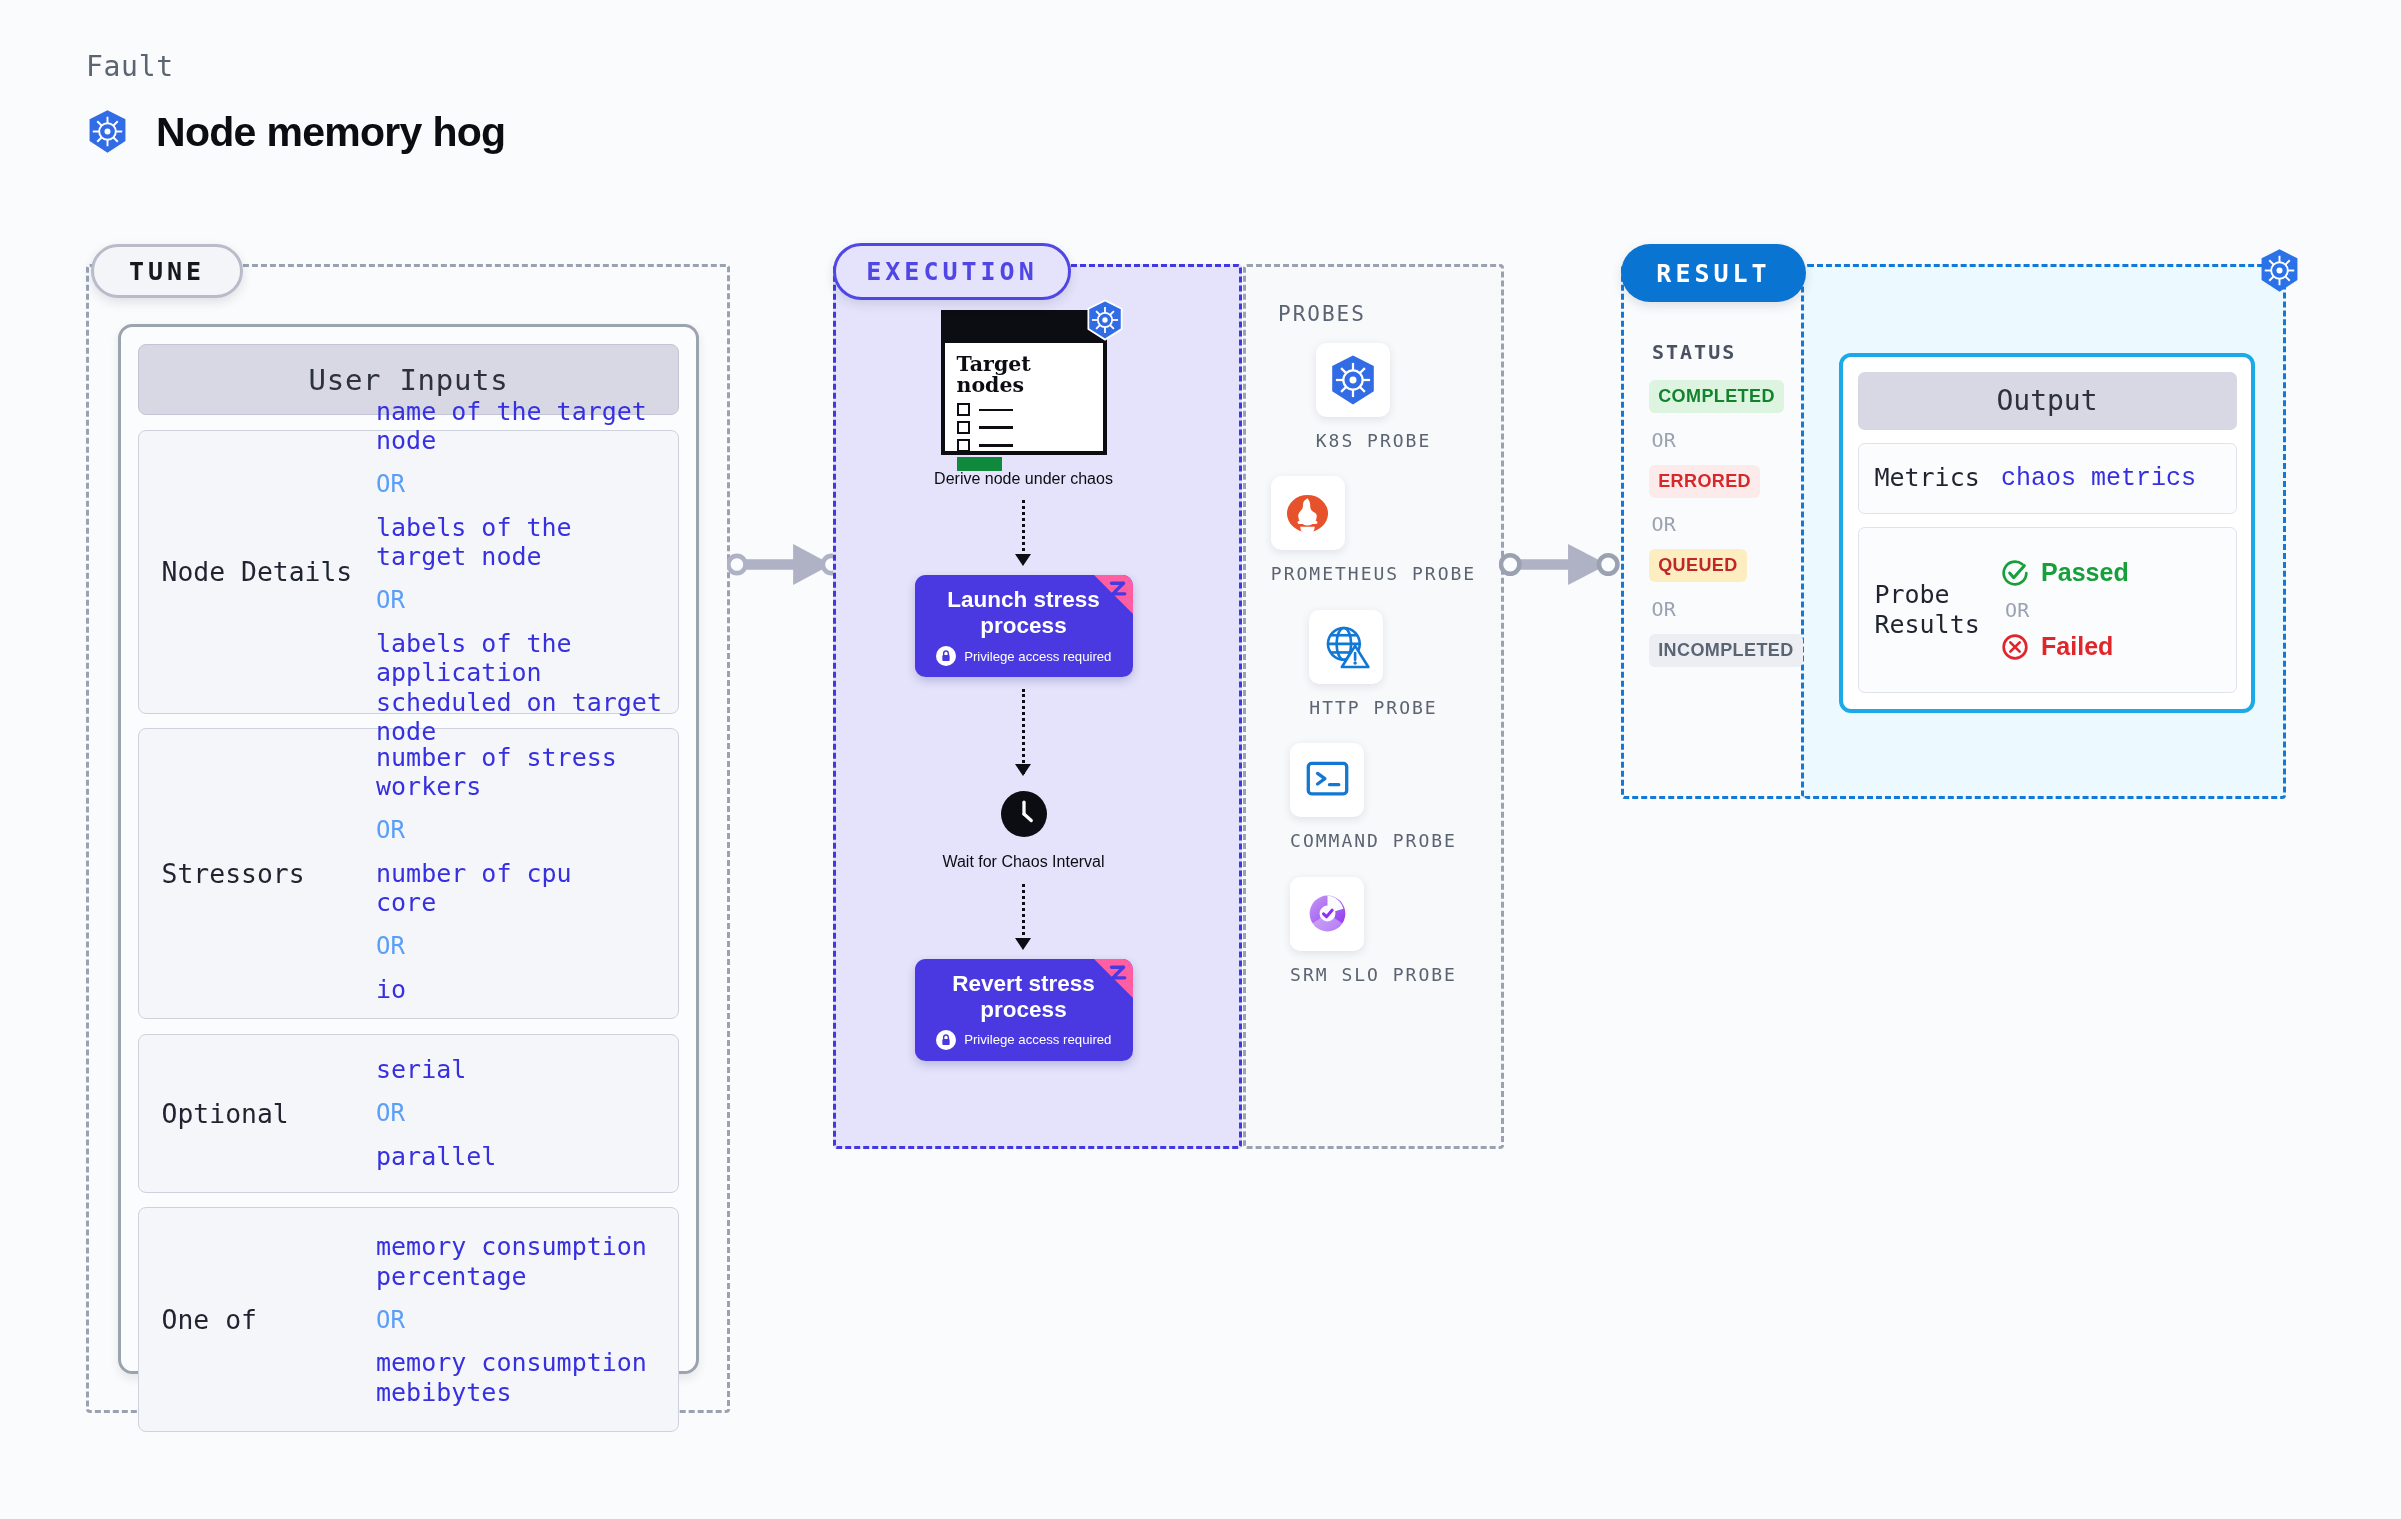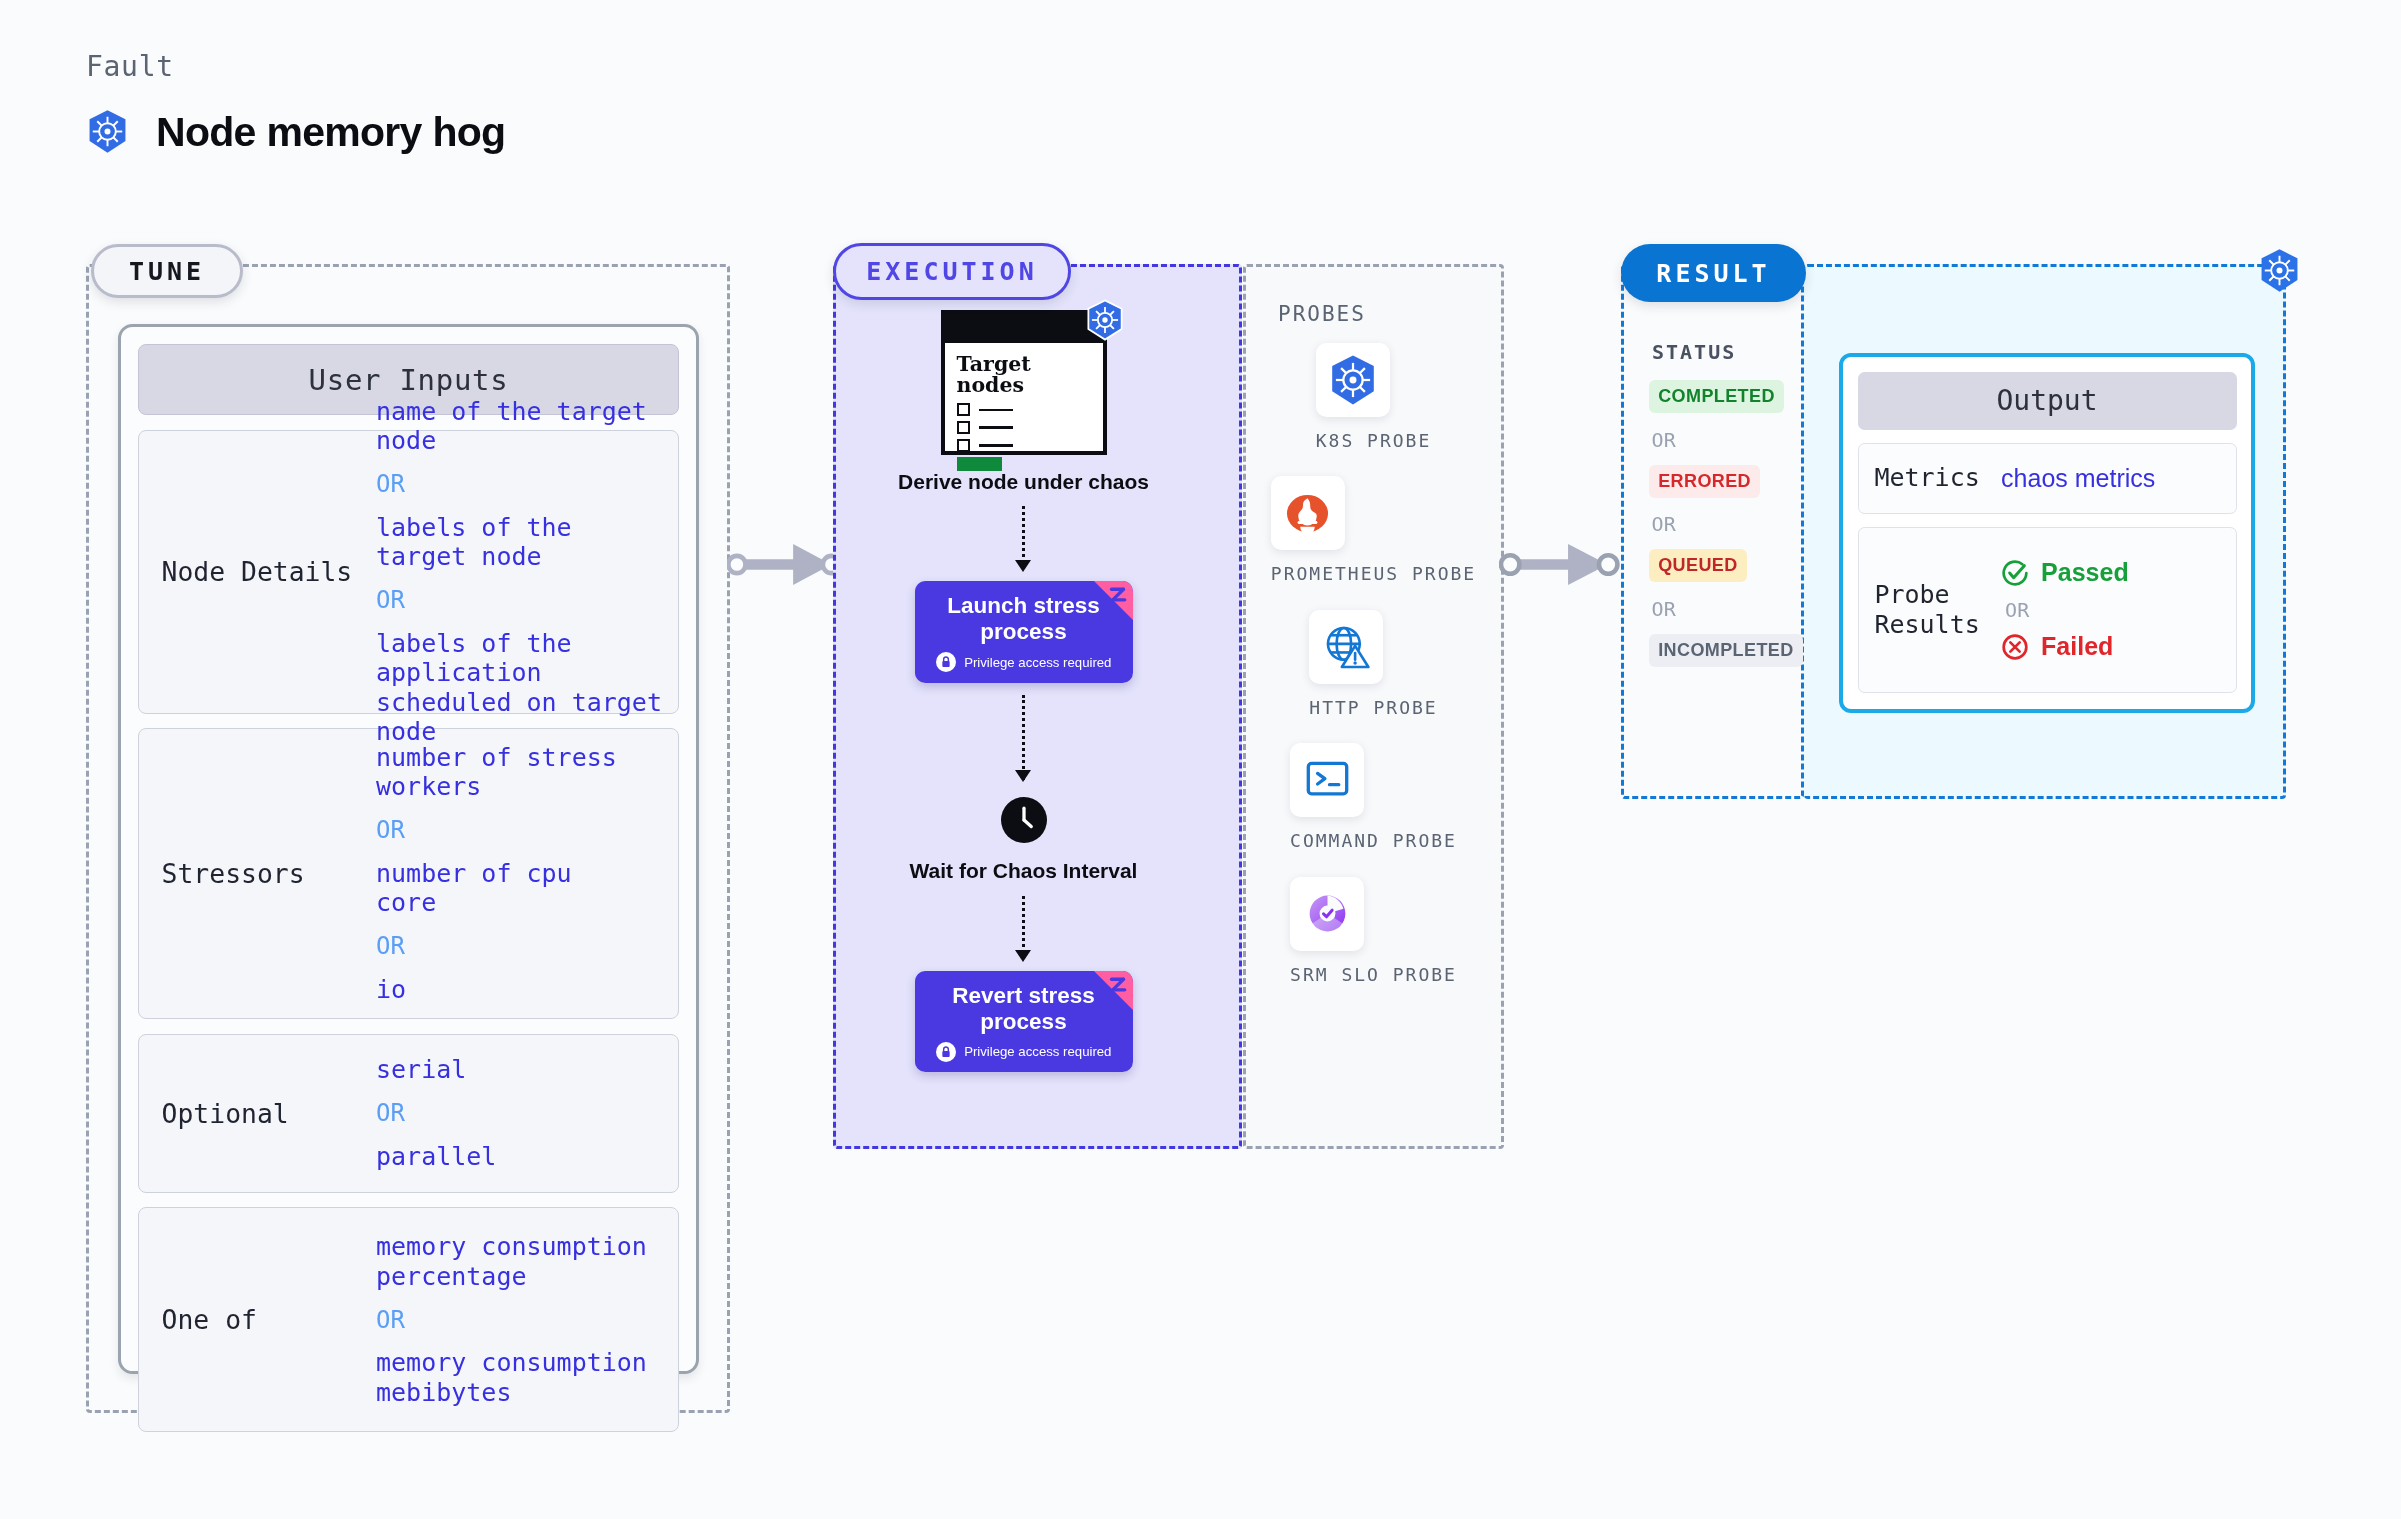--- a/index.html
+++ b/index.html
@@ -140,21 +140,21 @@
   }
   .node-lines { margin-top: 6.6px; }
   .node-line { display: flex; align-items: center; gap: 9.2px; margin-bottom: 4.6px; }
   .node-box { width: 13.2px; height: 13.2px; border: 2px solid #0b0d12; }
   .node-dash { width: 34px; height: 2.6px; background: #0b0d12; }
   .node-green { width: 45px; height: 14.5px; background: #0f8a3c; margin-top: 2.6px; }
   .node-k8s { position: absolute; right: -17px; top: -10.6px; }
 
   .step-caption {
     margin-top: 14.5px; text-align: left;
-    font-size: 21px; font-weight: bold; color: #0b0d12; line-height: 1.18;
+    font-size: 16px; font-weight: normal; color: #0b0d12; line-height: 1.18;
   }
   .arrow-v { width: 2.6px; height: 63px; position: relative; margin: 12px 0 0 0; }
   .arrow-v::before {
     content: ""; position: absolute; left: 0; top: 0; width: 0; height: 100%;
     border-left: 3.3px dotted #0b0d12;
   }
   .arrow-v::after {
     content: ""; position: absolute; left: -7.3px; bottom: -2.6px;
     border-left: 8.6px solid transparent; border-right: 8.6px solid transparent;
     border-top: 12.5px solid #0b0d12;
@@ -236,21 +236,21 @@
   .out-row {
     margin-top: 13.2px; background: #fbfcfd; border: 1.3px solid #dfe2ea;
     border-radius: 6.6px; display: flex; align-items: center; padding: 14.5px 10.6px;
   }
   .out-label {
     width: 132px; flex: none; padding-left: 5.3px;
     font-family: "DejaVu Sans Mono", monospace;
     font-size: 25px; color: #1f2430; line-height: 1.2; white-space: pre-line;
   }
   .out-val {
-    font-family: Liberation Sans, sans-serif;
+    font-family: Liberation Mono, monospace;
     font-size: 25px; color: #3730e0;
   }
   .out-row-metrics { height: 71px; }
   .out-row-probe { height: 166px; align-items: center; }
   .pr-item { display: flex; align-items: center; gap: 12px; }
   .pr-pass { color: #17a03a; font-size: 25px; font-weight: bold; }
   .pr-fail { color: #e0262b; font-size: 25px; font-weight: bold; }
   .pr-or {
     font-family: "DejaVu Sans Mono", monospace;
     font-size: 20px; color: #9aa2b2; margin: 10.6px 0 10.6px 4px;

